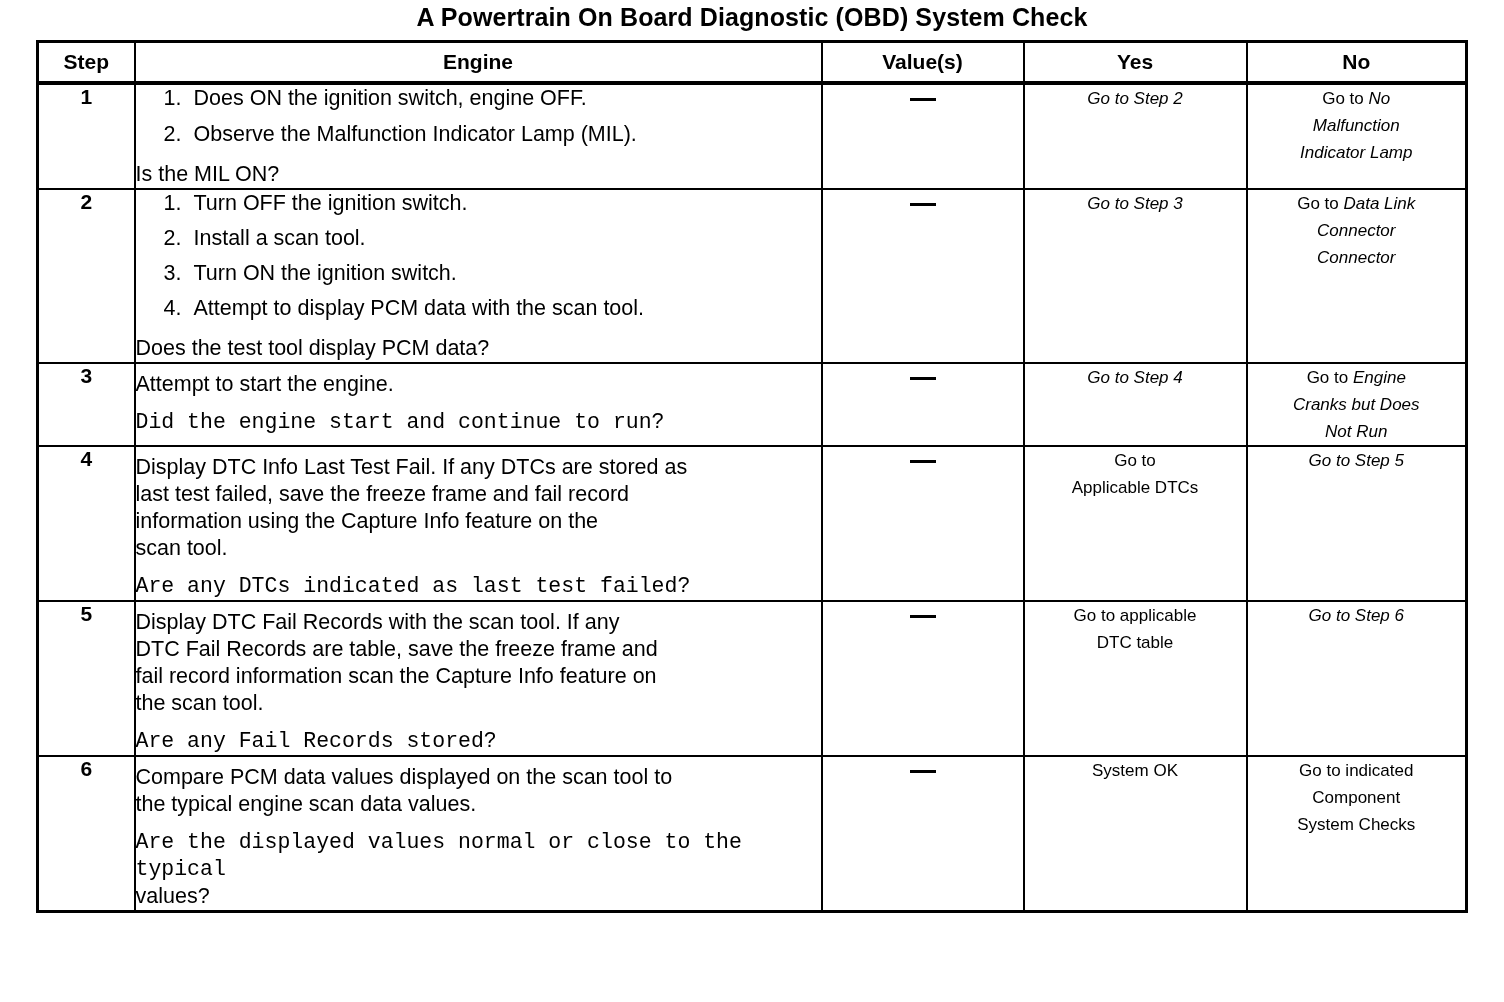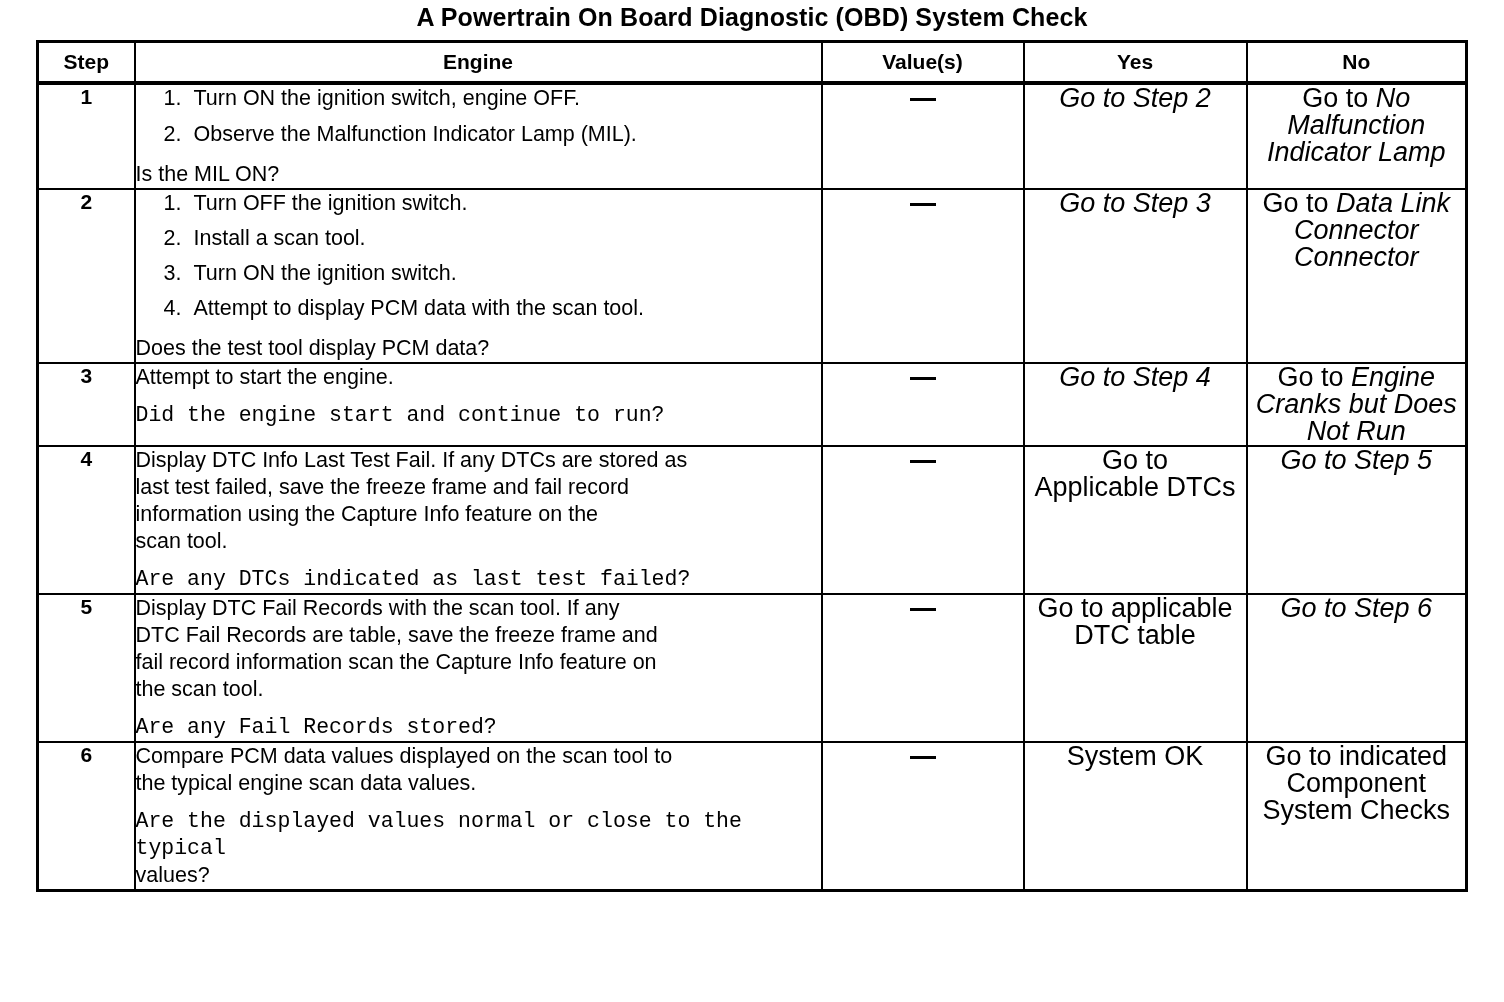--- a/index.html
+++ b/index.html
@@ -72,21 +72,21 @@
     font-size: 21px;
     font-weight: bold;
   }
   
   td.action-cell {
     vertical-align: top;
     padding: 8px 10px 6px 10px;
     font-size: 21.5px;
     line-height: 27px;
   }
-  td.action-cell.tight { line-height: 27px; }
+  td.action-cell.tight { line-height: 27px; padding-top: 7px; }
   ol.steps {
     margin: 0 0 0 0;
     padding: 0;
     list-style: none;
   }
   ol.steps li {
     position: relative;
     padding-left: 58px;
     margin-bottom: 9px;
     white-space: nowrap;
@@ -116,21 +116,21 @@
     display: inline-block;
     width: 26px;
     height: 3px;
     background: #000;
     vertical-align: middle;
   }
   
   td.branch-cell {
     vertical-align: bottom;
     text-align: center;
-    font-size: 27px;
+    font-size: 17px;
     line-height: 27px;
     padding: 0 6px 7px 6px;
   }
   td.branch-cell .ital { font-style: italic; }
   td.branch-cell .up   { font-style: normal; }
   td.branch-cell .line { display: block; white-space: nowrap; }
 </style>
 </head>
 <body>
 
@@ -156,21 +156,21 @@
           <th>Value(s)</th>
           <th>Yes</th>
           <th>No</th>
         </tr>
       </thead>
       <tbody id="table-body">
           <tr>
             <td class="step-cell">1</td>
             <td class="action-cell">
               <ol class="steps">
-                <li><span class="num">1.</span><span>Turn ON the ignition switch, engine OFF.</span></li>
+                <li><span class="num">1.</span><span>Does ON the ignition switch, engine OFF.</span></li>
                 <li><span class="num">2.</span><span>Observe the Malfunction Indicator Lamp (MIL).</span></li>
               </ol>
               <div class="question">Is the MIL ON?</div>
             </td>
             <td class="value-cell"><span class="dash"></span></td>
             <td class="branch-cell">
               <span class="line"><span class="ital">Go to Step 2</span></span>
             </td>
             <td class="branch-cell">
               <span class="line"><span class="up">Go to </span><span class="ital">No</span></span>

